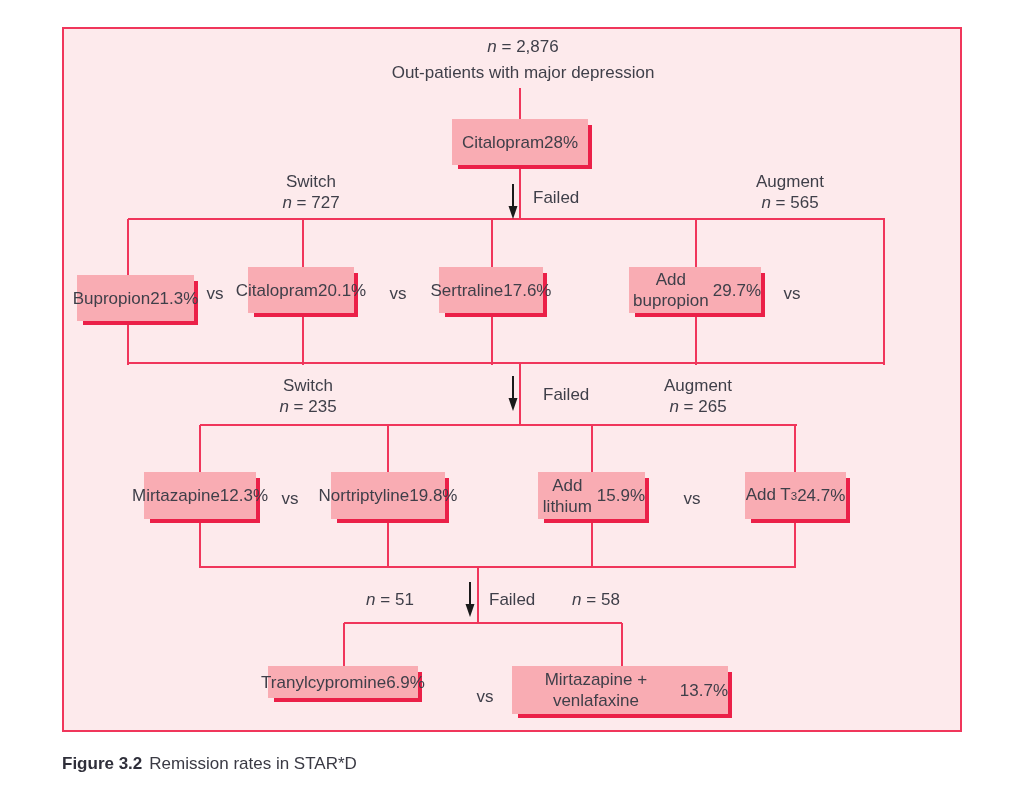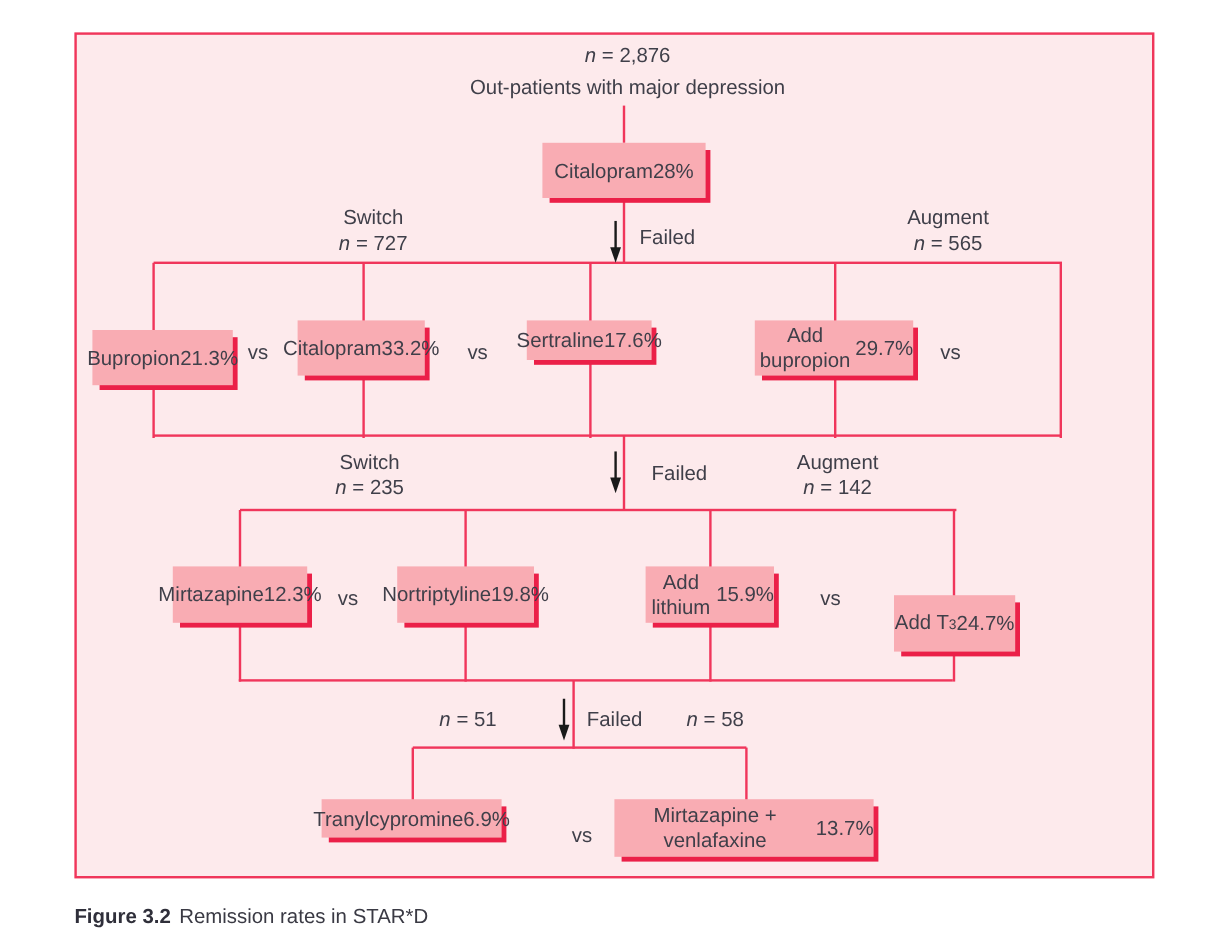--- a/index.html
+++ b/index.html
@@ -102,58 +102,58 @@
     <div><i>n</i> <span>= 565</span></div>
   </div>
 
   <div class="node" style="left:77px;top:275px;width:117px;height:46px">
     <div>Bupropion</div>
     <div>21.3%</div>
   </div>
   <div class="lbl ctr" style="left:215px;top:283px">vs</div>
   <div class="node" style="left:248px;top:267px;width:106px;height:46px">
     <div>Citalopram</div>
-    <div>33.2%</div>
+    <div>20.1%</div>
   </div>
   <div class="lbl ctr" style="left:398px;top:283px">vs</div>
-  <div class="node" style="left:439px;top:267px;width:104px;height:33px">
+  <div class="node" style="left:439px;top:267px;width:104px;height:46px">
     <div>Sertraline</div>
     <div>17.6%</div>
   </div>
   <div class="node" style="left:629px;top:267px;width:132px;height:46px">
     <div>Add bupropion</div>
     <div>29.7%</div>
   </div>
   <div class="lbl ctr" style="left:792px;top:283px">vs</div>
 
   <div class="lbl ctr" style="left:308px;top:375px">
     <div>Switch</div>
     <div><i>n</i> <span>= 235</span></div>
   </div>
   <div class="lbl" style="left:543px;top:384px">Failed</div>
   <div class="lbl ctr" style="left:698px;top:375px">
     <div>Augment</div>
-    <div><i>n</i> <span>= 142</span></div>
+    <div><i>n</i> <span>= 265</span></div>
   </div>
 
   <div class="node" style="left:144px;top:472px;width:112px;height:47px">
     <div>Mirtazapine</div>
     <div>12.3%</div>
   </div>
   <div class="lbl ctr" style="left:290px;top:488px">vs</div>
   <div class="node" style="left:331px;top:472px;width:114px;height:47px">
     <div>Nortriptyline</div>
     <div>19.8%</div>
   </div>
   <div class="node" style="left:538px;top:472px;width:107px;height:47px">
     <div>Add lithium</div>
     <div>15.9%</div>
   </div>
   <div class="lbl ctr" style="left:692px;top:488px">vs</div>
-  <div class="node" style="left:745px;top:496px;width:101px;height:47px">
+  <div class="node" style="left:745px;top:472px;width:101px;height:47px">
     <div><span>Add T</span><span class="sub">3</span></div>
     <div>24.7%</div>
   </div>
 
   <div class="lbl ctr" style="left:390px;top:589px"><i>n</i> <span>= 51</span></div>
   <div class="lbl" style="left:489px;top:589px">Failed</div>
   <div class="lbl ctr" style="left:596px;top:589px"><i>n</i> <span>= 58</span></div>
 
   <div class="node" style="left:268px;top:666px;width:150px;height:32px">
     <div>Tranylcypromine</div>

